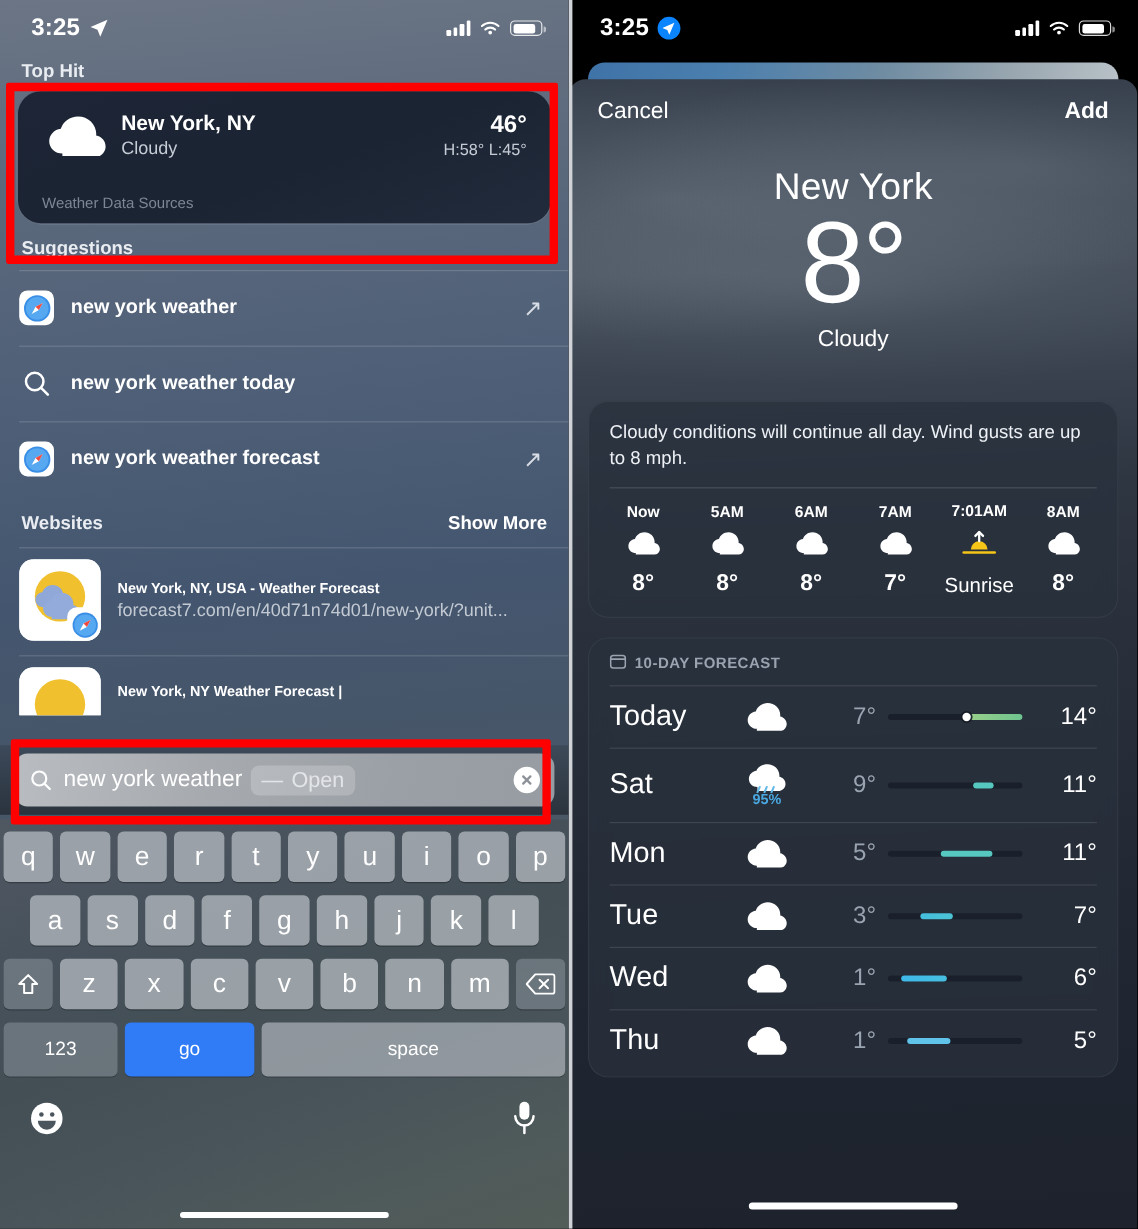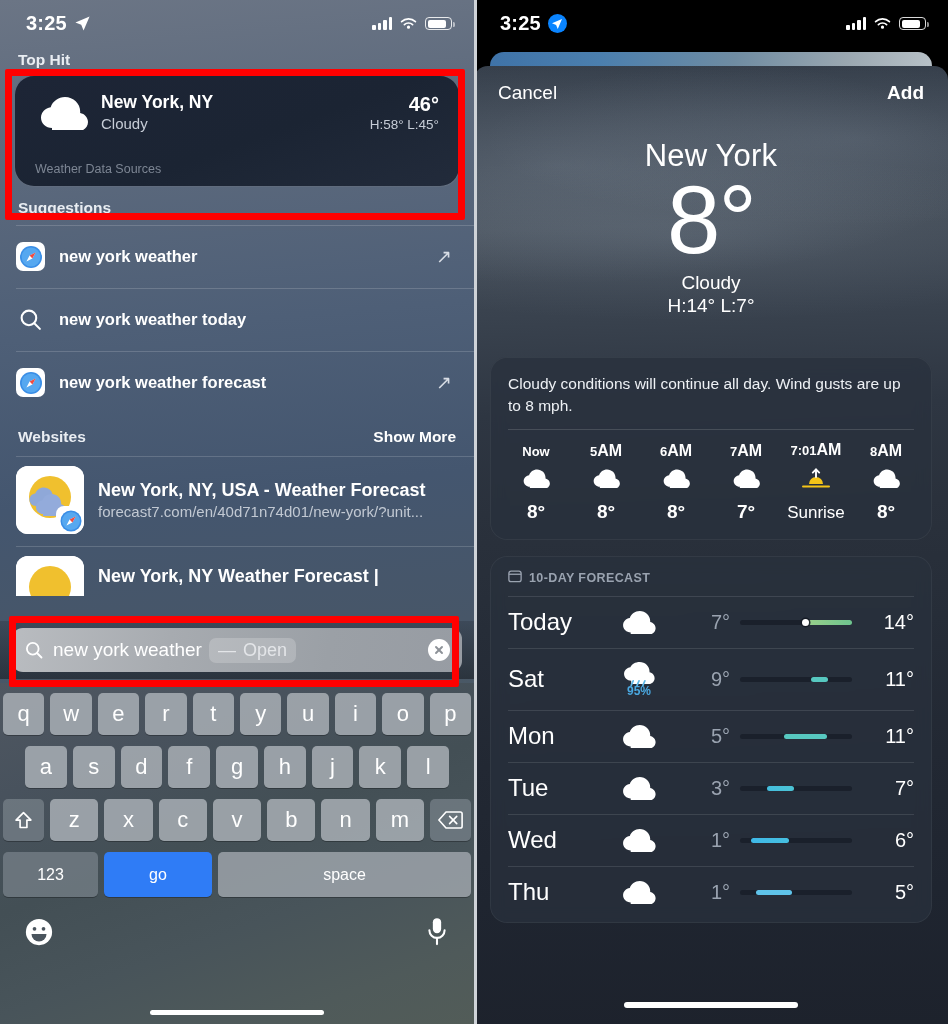--- a/index.html
+++ b/index.html
@@ -74,21 +74,21 @@
   .wrow { position:relative; display:flex; align-items:center; gap:14px;
           padding:10px 16px 12px; }
   .wrow::before { content:""; position:absolute; left:16px; right:0; top:0; height:1px;
                   background:rgba(255,255,255,.16); }
   .favicon { width:68px; height:68px; border-radius:12px; background:#fff; flex:0 0 68px;
              position:relative; overflow:hidden; }
   .favicon .badge { position:absolute; right:-2px; bottom:-2px; width:30px; height:30px;
                     border-radius:8px; background:#fff; display:flex; align-items:center;
                     justify-content:center; }
   .wtxt { flex:1; min-width:0; }
-  .wtitle { color:#fff; font-size:18px; font-weight:bold; line-height:1.35; white-space:nowrap;
+  .wtitle { color:#fff; font-size:12px; font-weight:bold; line-height:1.35; white-space:nowrap;
             overflow:hidden; text-overflow:ellipsis; }
   .wurl { color:#c2c9d3; font-size:15px; line-height:1.35; white-space:nowrap;
           overflow:hidden; text-overflow:ellipsis; }
   .wrow2 { position:relative; display:flex; align-items:center; gap:14px; padding:10px 16px 0; }
   .wrow2::before { content:""; position:absolute; left:16px; right:0; top:0; height:1px;
                    background:rgba(255,255,255,.16); }
 
   
   .searchbar-zone { position:absolute; left:0; right:0; top:621px; height:58px;
                     background:linear-gradient(180deg,rgba(30,36,44,.25),rgba(18,22,28,.55)); }
@@ -160,21 +160,21 @@
   .hero-hl { color:#fff; font-size:19px; margin-top:1px; }
 
   .card { position:relative; z-index:3; margin:40px 16px 0; border-radius:17px;
           background:rgba(40,48,61,.74); border:1px solid rgba(255,255,255,.05);
           backdrop-filter:blur(8px); }
   .card-summary { padding:15px 17px 12px; color:#eef1f5; font-size:15.5px; line-height:1.42; }
   .card-div { height:1px; background:rgba(255,255,255,.14); margin:0 17px; }
   .hours { display:flex; padding:11px 10px 16px;align-items:flex-end; }
   .hour { flex:1; display:flex; flex-direction:column; align-items:center; gap:9px; }
   .hour-t { color:#fff; font-size:13px; font-weight:bold; }
-  .hour-t small { font-size:16px; font-weight:bold; }
+  .hour-t small { font-size:13px; font-weight:bold; }
   .hour-v { color:#fff; font-size:19px; font-weight:bold; }
   .hour-v.word { font-size:17px; font-weight:normal; }
 
   .fc-hd { display:flex; align-items:center; gap:7px; padding:12px 17px 10px;
            color:#9aa3b0; font-size:12.5px; font-weight:bold; letter-spacing:.4px; }
   .frow { position:relative; display:flex; align-items:center; height:52px; padding:0 17px; }
   .frow::before { content:""; position:absolute; left:17px; right:17px; top:0; height:1px;
                   background:rgba(255,255,255,.11); }
   .f-day { width:92px; color:#fff; font-size:24px; }
   .f-ic { width:78px; display:flex; flex-direction:column; align-items:center; justify-content:center; }
@@ -470,21 +470,20 @@
 
       <div class="sheet-nav">
         <span class="nav-btn">Cancel</span>
         <span class="nav-btn bold">Add</span>
       </div>
 
       <div class="hero">
         <div class="hero-city">New York</div>
         <div class="hero-temp">8°</div>
         <div class="hero-cond">Cloudy</div>
-        <div class="hero-hl">H:14°  L:7°</div>
       </div>
 
       <div class="card">
         <div class="card-summary">Cloudy conditions will continue all day. Wind gusts are up to 8 mph.</div>
         <div class="card-div"></div>
         <div class="hours">
           <div class="hour">
             <span class="hour-t"><span>Now</span><small></small></span>
             <span><svg width="29" height="19" viewBox="0 0 52 34">
                   <path d="M14 32c-6.1 0-11-4.6-11-10.3C3 16.3 7.2 11.8 12.7 11.2 14.6 5.3 20.3 1 27 1c8.4 0 15.2 6.5 15.2 14.5 0 .5 0 1-.1 1.5 4.5.8 7.9 4.6 7.9 9.1 0 5-4.2 9-9.4 9H14z" fill="#fff"></path>

